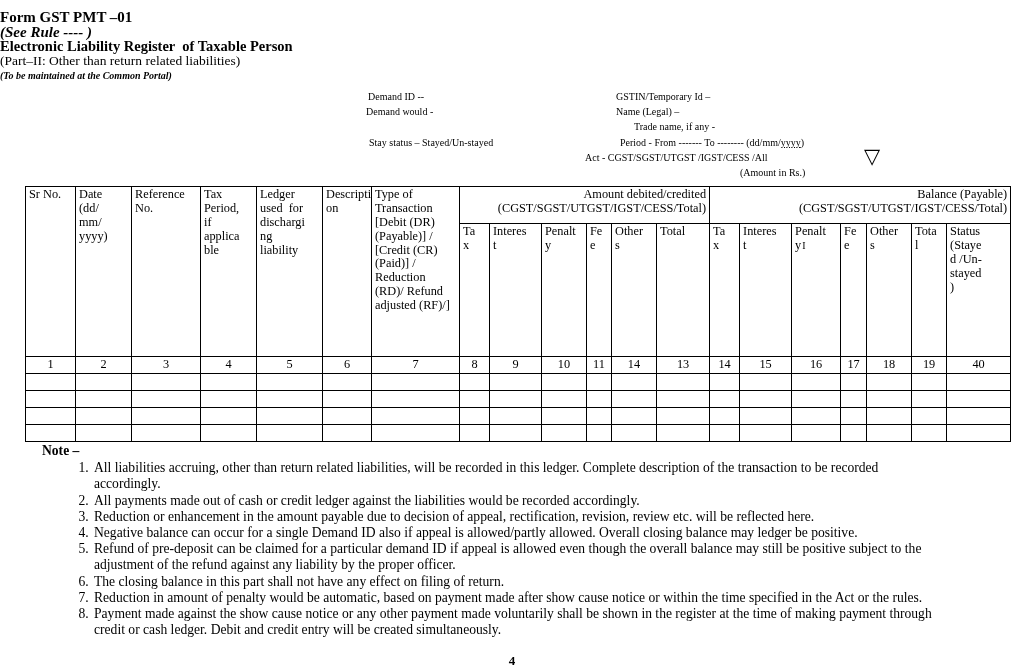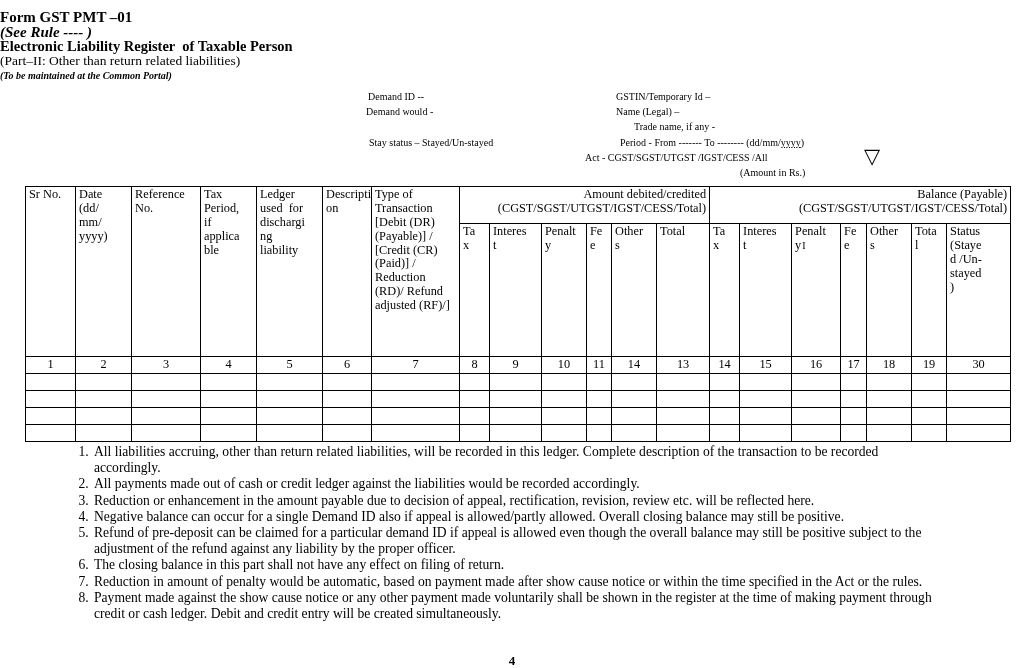--- a/index.html
+++ b/index.html
@@ -184,21 +184,21 @@
           <td class="ncell">10</td>
           <td class="ncell">11</td>
           <td class="ncell">14</td>
           <td class="ncell">13</td>
           <td class="ncell">14</td>
           <td class="ncell">15</td>
           <td class="ncell">16</td>
           <td class="ncell">17</td>
           <td class="ncell">18</td>
           <td class="ncell">19</td>
-          <td class="ncell">30</td>
+          <td class="ncell">40</td>
         </tr>
     </tbody>
     <tbody>
         <tr>
           <td class="empty-cell"></td>
           <td class="empty-cell"></td>
           <td class="empty-cell"></td>
           <td class="empty-cell"></td>
           <td class="empty-cell"></td>
           <td class="empty-cell"></td>
@@ -280,25 +280,26 @@
           <td class="empty-cell"></td>
           <td class="empty-cell"></td>
           <td class="empty-cell"></td>
           <td class="empty-cell"></td>
           <td class="empty-cell"></td>
         </tr>
       </tbody>
   </table>
 
   <div class="notes">
+    <div class="notes-label">Note –</div>
     <ol>
       <li>All liabilities accruing, other than return related liabilities, will be recorded in this ledger. Complete description of the transaction to be recorded accordingly.</li>
       <li>All payments made out of cash or credit ledger against the liabilities would be recorded accordingly.</li>
       <li>Reduction or enhancement in the amount payable due to decision of appeal, rectification, revision, review etc. will be reflected here.</li>
-      <li>Negative balance can occur for a single Demand ID also if appeal is allowed/partly allowed. Overall closing balance may still be positive.</li>
+      <li>Negative balance can occur for a single Demand ID also if appeal is allowed/partly allowed. Overall closing balance may ledger be positive.</li>
       <li>Refund of pre-deposit can be claimed for a particular demand ID if appeal is allowed even though the overall balance may still be positive subject to the adjustment of the refund against any liability by the proper officer.</li>
       <li>The closing balance in this part shall not have any effect on filing of return.</li>
       <li>Reduction in amount of penalty would be automatic, based on payment made after show cause notice or within the time specified in the Act or the rules.</li>
       <li>Payment made against the show cause notice or any other payment made voluntarily shall be shown in the register at the time of making payment through credit or cash ledger. Debit and credit entry will be created simultaneously.</li>
     </ol>
   </div>
 
   <div class="page-num">4</div>
 
 </div>

